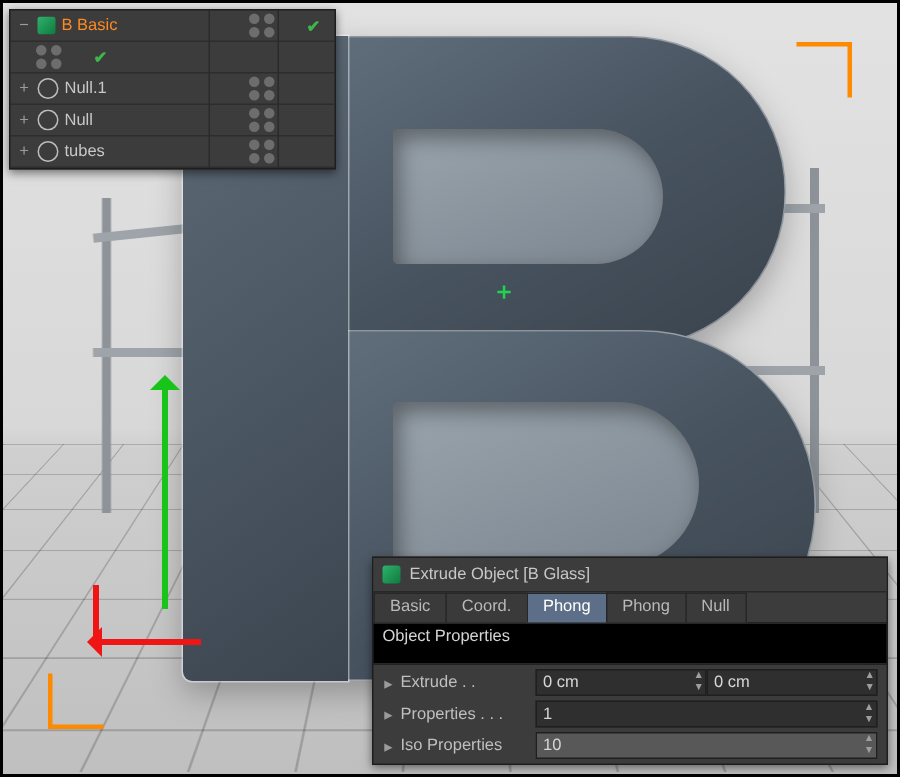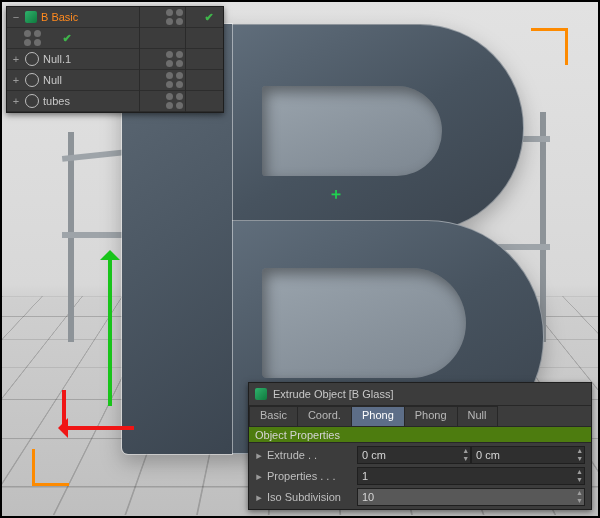--- a/index.html
+++ b/index.html
@@ -79,21 +79,21 @@
   .chk{color:#3fb64b;font-weight:bold}
   .om .sep{position:absolute;top:0;bottom:0;width:1px;background:#2a2a2a}
   .sepA{left:132px}.sepB{left:178px}
 
   
   .am{right:8px;bottom:8px;width:342px}
   .am-hd{display:flex;align-items:center;gap:6px;height:22px;padding:0 6px;background:#3c3c3c;border-bottom:1px solid #272727}
   .am-tabs{display:flex;height:20px}
   .am-tab{padding:2px 10px;border:1px solid #272727;border-bottom:none;background:#3a3a3a;color:#b9b9b9;margin-right:-1px;cursor:pointer}
   .am-tab.active{background:#5d6e88;color:#fff}
-  .am-sec{padding:2px 6px 1px;background:#4d7c0f;color:#d4d4d4;border-top:1px solid #272727;border-bottom:1px solid #272727}
+  .am-sec{padding:2px 6px 12px;background:#000000;color:#d4d4d4;border-top:1px solid #272727;border-bottom:1px solid #272727}
   .am-body{padding:3px 6px;display:flex;flex-direction:column;gap:3px}
   .am-row{display:flex;align-items:center;gap:4px;height:18px}
   .am-row label{width:86px;color:#bfbfbf;white-space:nowrap;overflow:hidden}
   .triple{display:flex;gap:0;flex:1}
   .ninput{display:flex;align-items:center;background:#2f2f2f;border:1px solid #1f1f1f;height:16px;flex:1}
   .ninput input{all:unset;color:#d6d6d6;font-size:11px;padding:0 4px;width:100%;min-width:0}
   .spin{display:flex;flex-direction:column;width:10px}
   .spin b{height:8px;font-size:7px;line-height:7px;text-align:center;color:#9e9e9e;cursor:pointer}
   .disc{width:8px;text-align:center;color:#9b9b9b}
   .alt .ninput{background:#585858}
@@ -266,21 +266,21 @@
         <div class="ninput" style="flex:1">
             <input value="1" style="">
             <span class="spin">
               <b>▲</b>
               <b>▼</b>
             </span>
           </div>
       </div>
       <div class="am-row alt">
         <span class="disc">▸</span>
-        <label>Iso Subdivision</label>
+        <label>Iso Properties</label>
         <div class="ninput" style="flex:1">
             <input value="10" style="">
             <span class="spin">
               <b>▲</b>
               <b>▼</b>
             </span>
           </div>
       </div>
     </div>
   </div>

